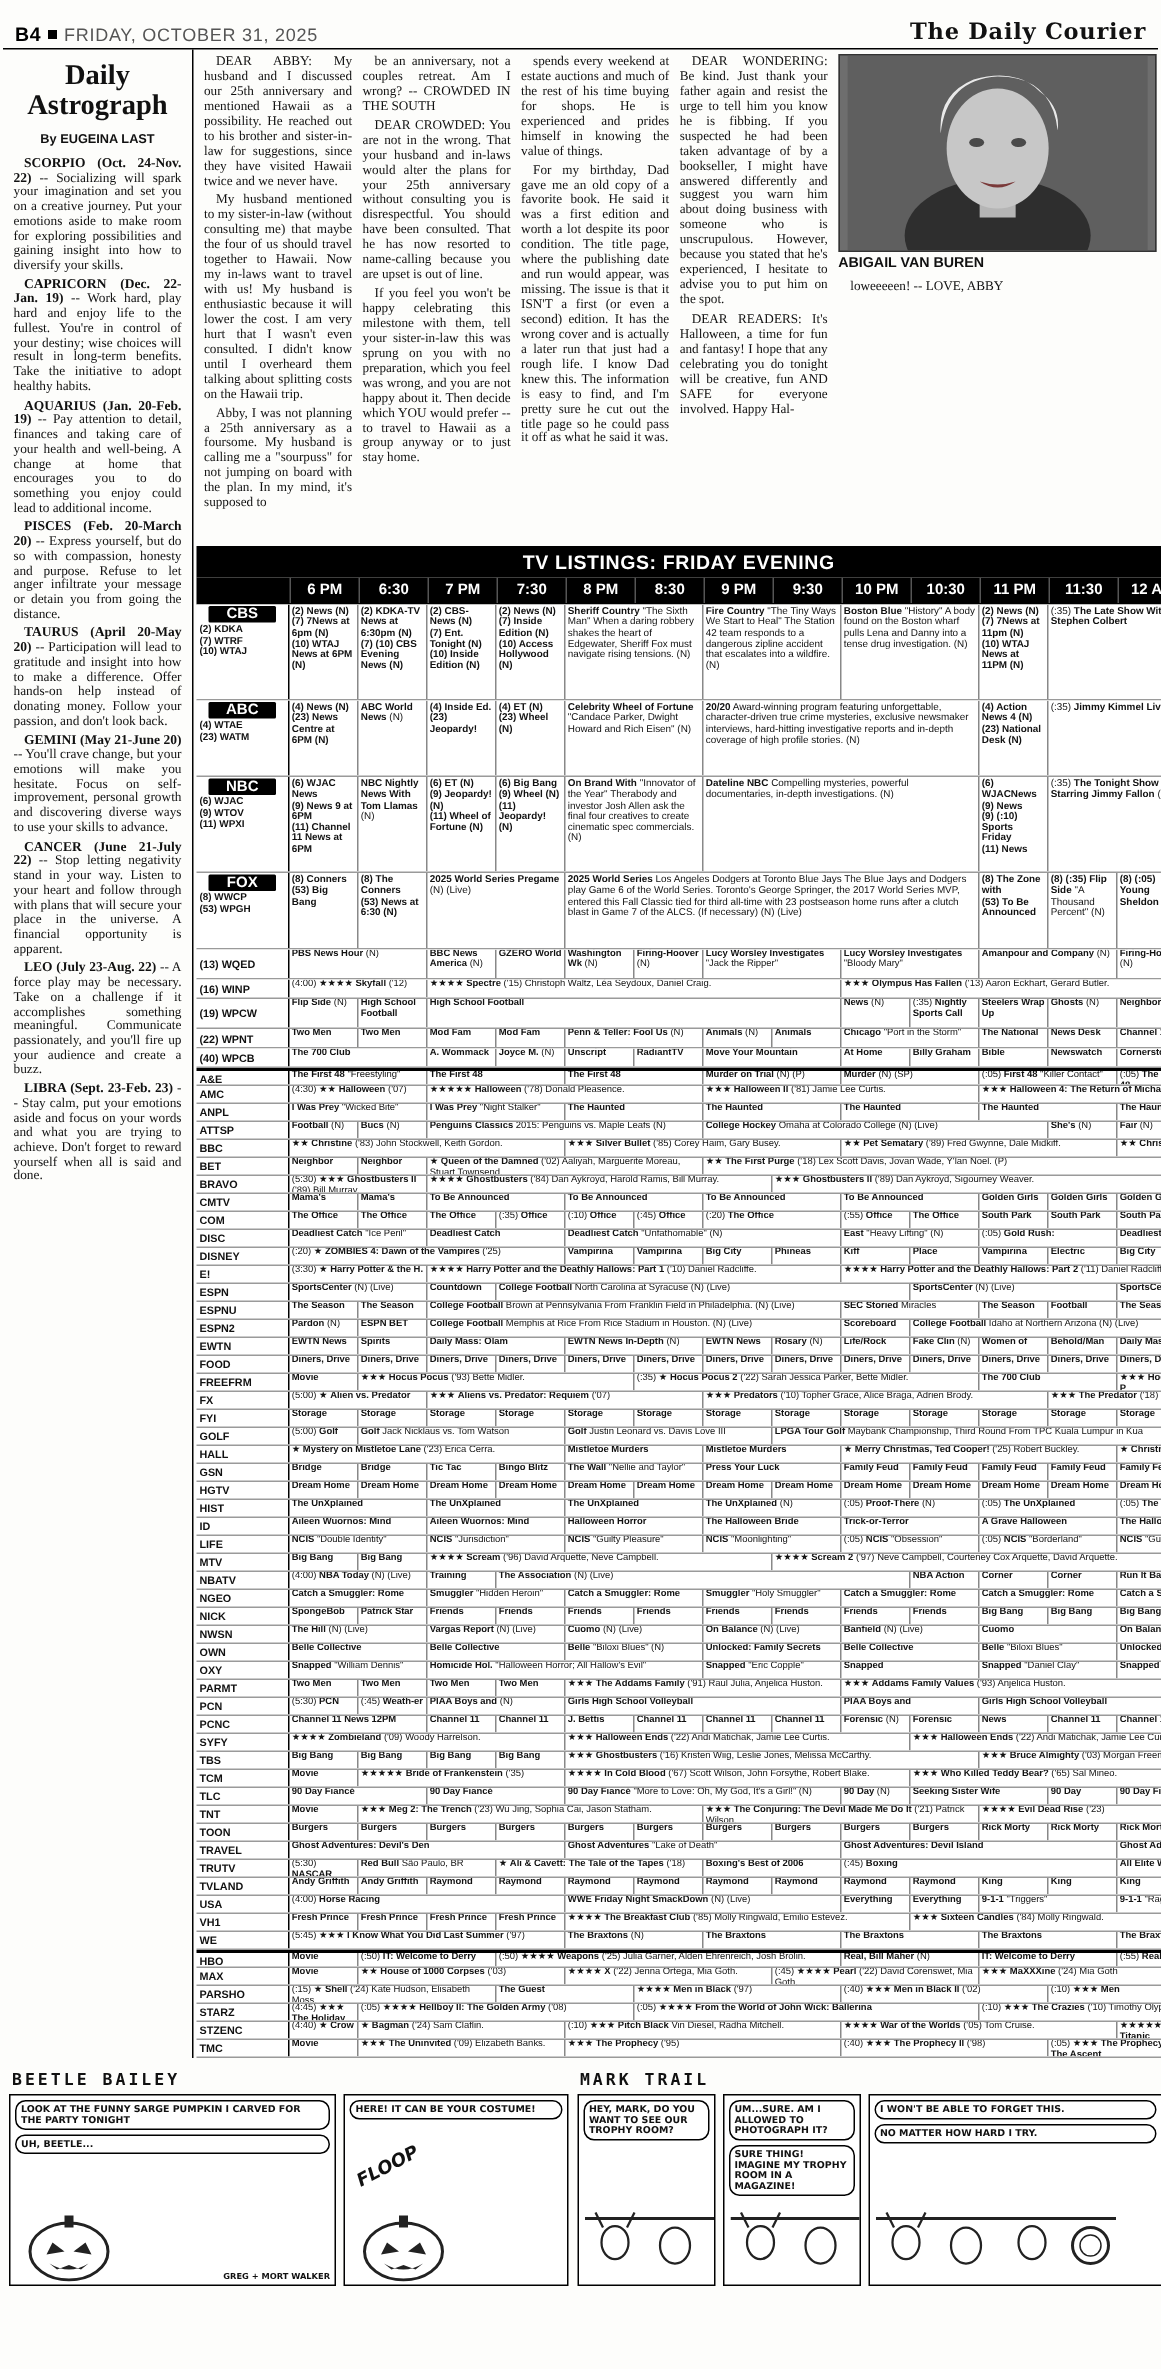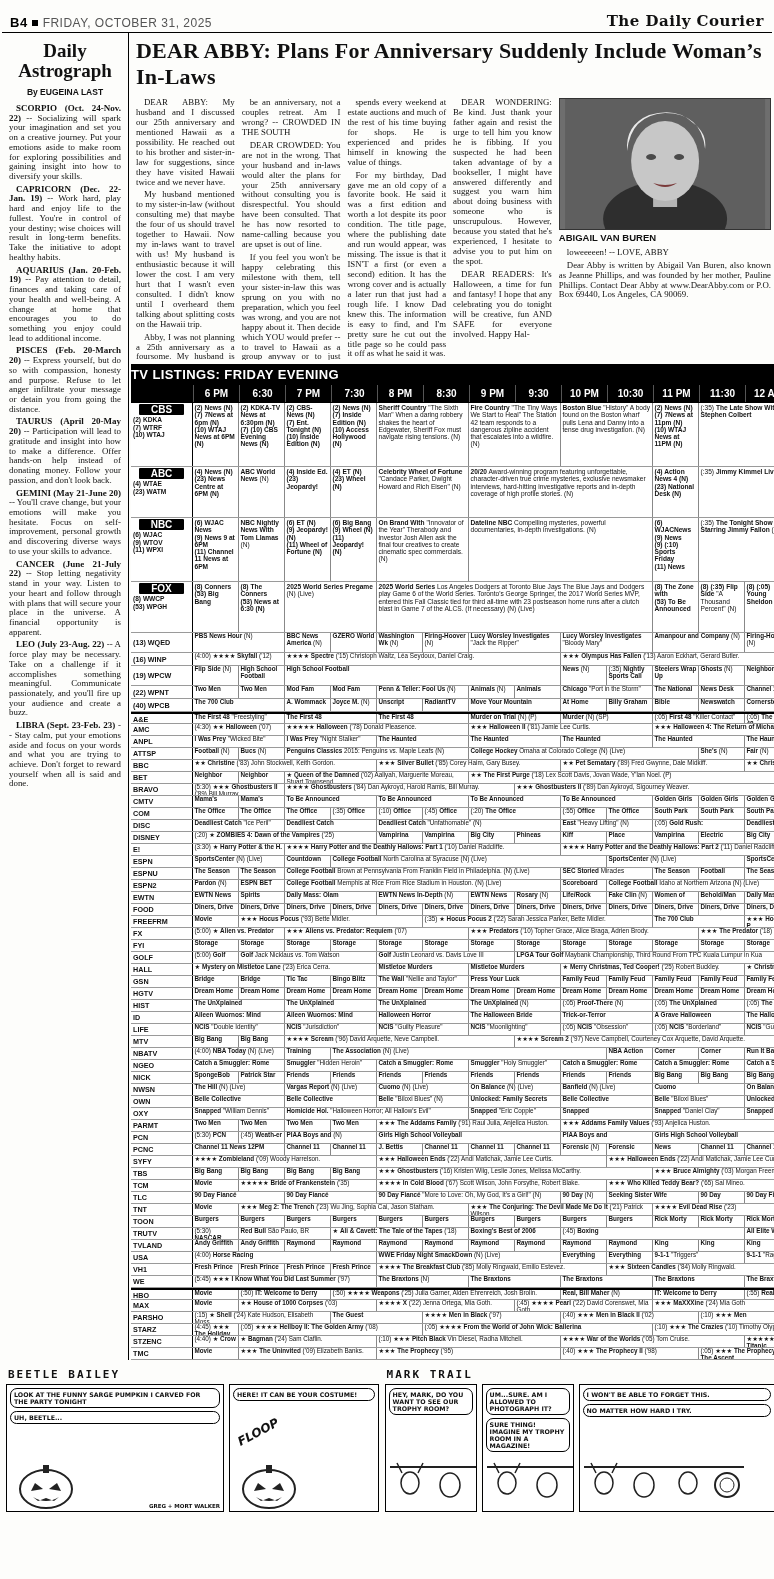--- a/index.html
+++ b/index.html
@@ -22,21 +22,21 @@
   .abby{padding:3px 3px 0 7px;height:327px;box-sizing:border-box;overflow:hidden;}
   .abby-headline{font-size:22px;font-weight:bold;margin:2px 0 8px;letter-spacing:.2px;}
   .abby-cols{display:flex;gap:7px;}
   .abby-col{flex:1;font-size:8.8px;line-height:1.13;text-align:justify;min-width:0;}
   .abby-col p{margin:0 0 3px;text-indent:8px;}
   .abby-photo-col{flex:2.15;min-width:0;}
   .photo{height:130px;background:#6e6e6e;border:1px solid #333;overflow:hidden;}
   .photo-cap{font-family:"Liberation Sans",sans-serif;font-weight:bold;font-size:9.5px;margin:3px 0 4px;}
   
   .tv{margin:4px 0 0 2px;font-family:"Liberation Sans",sans-serif;}
-  .tv-titlebar{background:#000;color:#fff;font-weight:bold;font-size:13px;padding:3px 0;letter-spacing:.4px;}
+  .tv-titlebar{background:#000;color:#fff;font-weight:bold;font-size:13px;text-align:center;padding:3px 0;letter-spacing:.4px;}
   .tv-times{display:flex;background:#000;color:#fff;height:17px;overflow:hidden;}
   .tv-times .sp{width:62px;flex:none;}
   .timecell{width:46px;flex:none;font-weight:bold;font-size:10px;padding-top:3px;text-align:center;border-left:1px solid #555;box-sizing:border-box;}
   .tvgrid{border-top:1px solid #000;}
   .tvrow{display:flex;border-bottom:1px solid #9a9a9a;overflow:hidden;box-sizing:border-box;background:#fff;}
   .tvrow.bc-tall{height:64px;}
   .tvrow.bc{height:51px;}
   .tvrow.st{height:20px;}
   .tvrow.st-sm{height:13px;}
   .tvrow.cab{height:12px;}
@@ -82,21 +82,20 @@
         <p class="astro-entry"><b>PISCES (Feb. 20-March 20)</b> -- Express yourself, but do so with compassion, honesty and purpose. Refuse to let anger infiltrate your message or detain you from going the distance.</p>
         <p class="astro-entry"><b>TAURUS (April 20-May 20)</b> -- Participation will lead to gratitude and insight into how to make a difference. Offer hands-on help instead of donating money. Follow your passion, and don't look back.</p>
         <p class="astro-entry"><b>GEMINI (May 21-June 20)</b> -- You'll crave change, but your emotions will make you hesitate. Focus on self-improvement, personal growth and discovering diverse ways to use your skills to advance.</p>
         <p class="astro-entry"><b>CANCER (June 21-July 22)</b> -- Stop letting negativity stand in your way. Listen to your heart and follow through with plans that will secure your place in the universe. A financial opportunity is apparent.</p>
         <p class="astro-entry"><b>LEO (July 23-Aug. 22)</b> -- A force play may be necessary. Take on a challenge if it accomplishes something meaningful. Communicate passionately, and you'll fire up your audience and create a buzz.</p>
         <p class="astro-entry"><b>LIBRA (Sept. 23-Feb. 23)</b> -- Stay calm, put your emotions aside and focus on your words and what you are trying to achieve. Don't forget to reward yourself when all is said and done.</p>
       </div>
   </div>
   <div class="main-col">
     <div class="abby">
-      <div class="abby-headline">DEAR ABBY: Plans For Anniversary Suddenly Include Woman’s In-Laws</div>
       <div class="abby-cols">
         <div class="abby-col">
             <p>DEAR ABBY: My husband and I discussed our 25th anniversary and mentioned Hawaii as a possibility. He reached out to his brother and sister-in-law for suggestions, since they have visited Hawaii twice and we never have.</p>
             <p>My husband mentioned to my sister-in-law (without consulting me) that maybe the four of us should travel together to Hawaii. Now my in-laws want to travel with us! My husband is enthusiastic because it will lower the cost. I am very hurt that I wasn't even consulted. I didn't know until I overheard them talking about splitting costs on the Hawaii trip.</p>
             <p>Abby, I was not planning a 25th anniversary as a foursome. My husband is calling me a "sourpuss" for not jumping on board with the plan. In my mind, it's supposed to</p>
           </div>
         <div class="abby-col">
             <p>be an anniversary, not a couples retreat. Am I wrong? -- CROWDED IN THE SOUTH</p>
             <p>DEAR CROWDED: You are not in the wrong. That your husband and in-laws would alter the plans for your 25th anniversary without consulting you is disrespectful. You should have been consulted. That he has now resorted to name-calling because you are upset is out of line.</p>
             <p>If you feel you won't be happy celebrating this milestone with them, tell your sister-in-law this was sprung on you with no preparation, which you feel was wrong, and you are not happy about it. Then decide which YOU would prefer -- to travel to Hawaii as a group anyway or to just stay home.</p>
@@ -118,21 +117,20 @@
               <ellipse cx="100" cy="62" rx="34" ry="40" fill="#c7c7c7"></ellipse>
               <path d="M62 52 Q66 16 100 14 Q136 14 140 50 Q142 34 128 24 Q112 8 84 16 Q60 26 62 52Z" fill="#e9e9e9"></path>
               <ellipse cx="86" cy="58" rx="5" ry="3" fill="#4a4a4a"></ellipse>
               <ellipse cx="114" cy="58" rx="5" ry="3" fill="#4a4a4a"></ellipse>
               <path d="M88 84 Q100 92 112 84 Q100 88 88 84Z" fill="#7a3a3a"></path>
             </svg>
           </div>
           <div class="photo-cap">ABIGAIL VAN BUREN</div>
           <div>
               <p>loweeeeen! -- LOVE, ABBY</p>
-              <p>Dear Abby is written by Abigail Van Buren, also known as Jeanne Phillips, and was founded by her mother, Pauline Phillips. Contact Dear Abby at www.DearAbby.com or P.O. Box 69440, Los Angeles, CA 90069.</p>
             </div>
         </div>
       </div>
     </div>
     <div class="tv">
       <div class="tv-titlebar">TV LISTINGS: FRIDAY EVENING</div>
       <div class="tv-times">
           <div class="sp"></div>
           <div class="timecell">6 PM</div>
           <div class="timecell">6:30</div>
@@ -917,20 +915,31 @@
               <div class="tvcell" style="width: 46px;"><b>Burgers</b></div>
               <div class="tvcell" style="width: 46px;"><b>Burgers</b></div>
               <div class="tvcell" style="width: 46px;"><b>Burgers</b></div>
               <div class="tvcell" style="width: 46px;"><b>Burgers</b></div>
               <div class="tvcell" style="width: 46px;"><b>Burgers</b></div>
               <div class="tvcell" style="width: 46px;"><b>Burgers</b></div>
               <div class="tvcell" style="width: 46px;"><b>Burgers</b></div>
               <div class="tvcell" style="width: 46px;"><b>Rick Morty</b></div>
               <div class="tvcell" style="width: 46px;"><b>Rick Morty</b></div>
               <div class="tvcell" style="width: 46px;"><b>Rick Morty</b></div>
+            </div>
+          </div>
+          <div class="tvrow cab">
+            <div class="tvlabel">
+              <div class="chname">TRAVEL</div>
+            </div>
+            <div class="tvcells">
+              <div class="tvcell" style="width: 184px;"><b>Ghost Adventures: Devil's Den</b></div>
+              <div class="tvcell" style="width: 184px;"><b>Ghost Adventures</b> "Lake of Death"</div>
+              <div class="tvcell" style="width: 184px;"><b>Ghost Adventures: Devil Island</b></div>
+              <div class="tvcell" style="width: 46px;"><b>Ghost Adven</b></div>
             </div>
           </div>
           <div class="tvrow cab">
             <div class="tvlabel">
               <div class="chname">TRUTV</div>
             </div>
             <div class="tvcells">
               <div class="tvcell" style="width: 46px;">(5:30) <b>NASCAR</b></div>
               <div class="tvcell" style="width: 92px;"><b>Red Bull</b> São Paulo, BR</div>
               <div class="tvcell" style="width: 138px;">★ <b>Ali &amp; Cavett: The Tale of the Tapes</b> ('18)</div>

